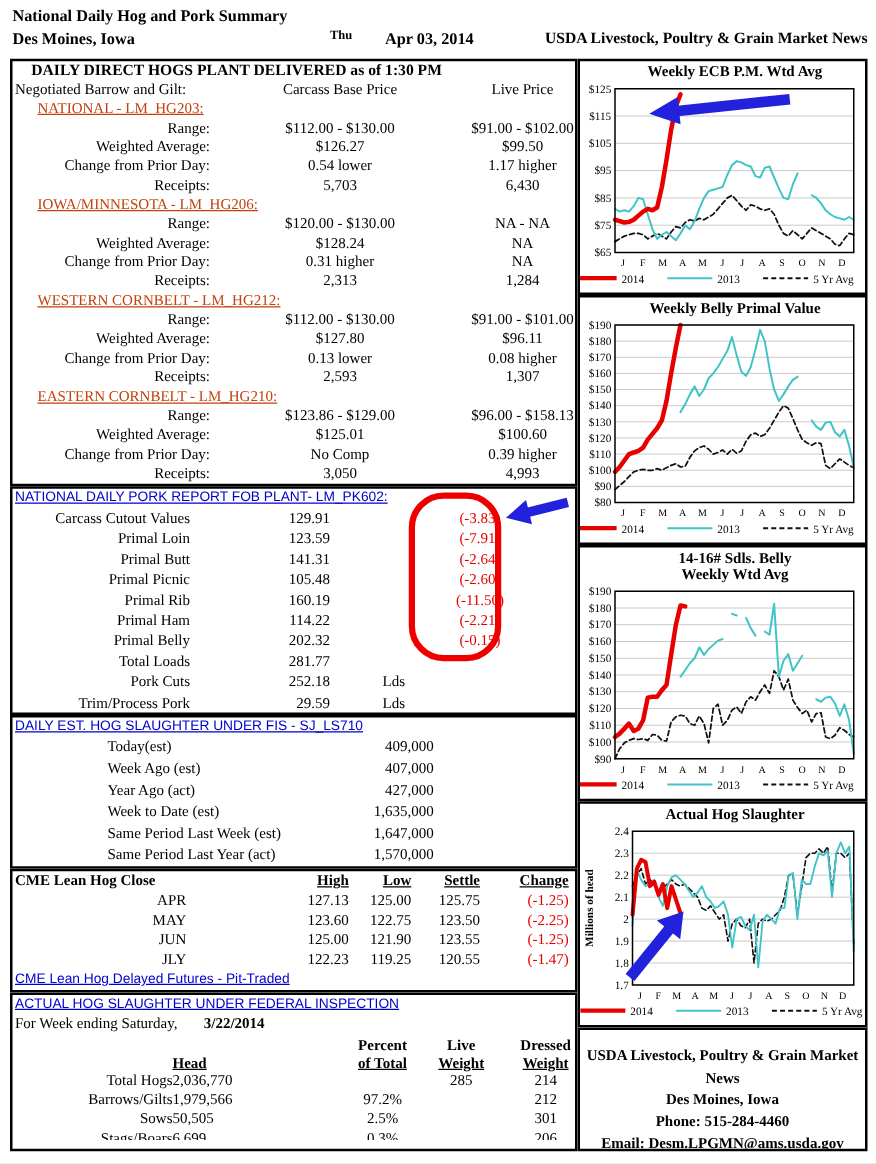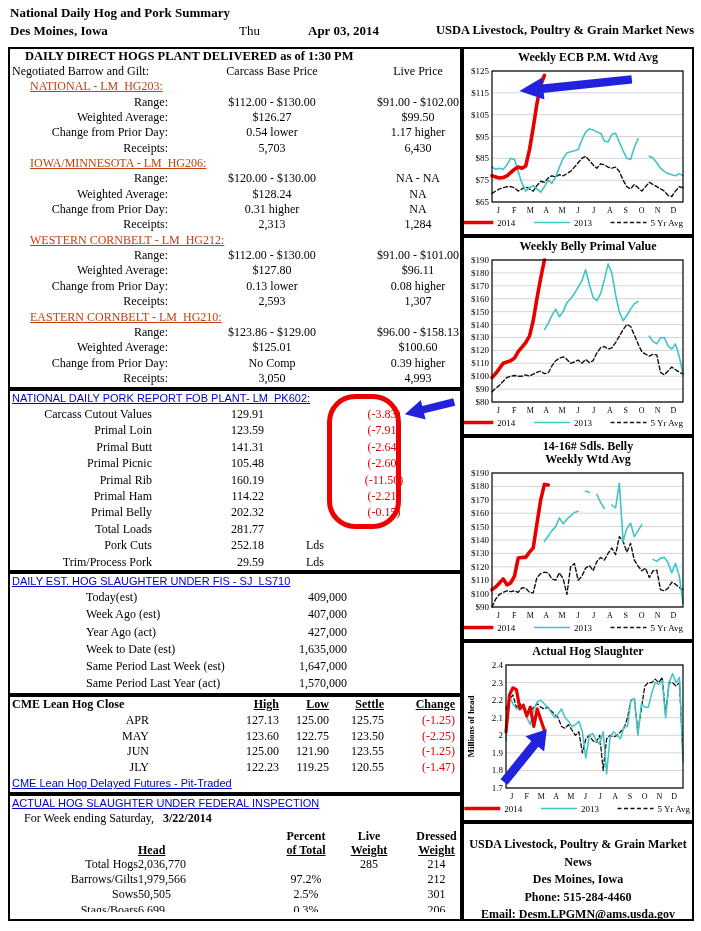--- a/index.html
+++ b/index.html
@@ -13,21 +13,21 @@
   .rcol{left:462px;width:232px}
   .sec-title{font-weight:bold;font-size:12.5px;line-height:15px;padding-left:15px}
   .slink{font-family:"Liberation Sans","DejaVu Sans",sans-serif;font-size:11px;
          color:#0000cc;text-decoration:underline;line-height:15px;padding-left:2px;cursor:pointer}
   .mlink{color:#c2410c;text-decoration:underline;line-height:15.35px;padding-left:20px;cursor:pointer}
   .red{color:#e80000}
   
   #rpt-header{position:absolute;left:0;top:0;width:701px}
   #rpt-title{position:absolute;left:10px;top:5px;font-weight:bold;font-size:13px}
   #rpt-city{position:absolute;left:10px;top:23px;font-weight:bold;font-size:13px}
-  #rpt-day{position:absolute;left:239px;top:23px;font-weight:normal;font-size:13px}
+  #rpt-day{position:absolute;left:264px;top:23px;font-weight:bold;font-size:10px}
   #rpt-date{position:absolute;left:308px;top:23px;font-weight:bold;font-size:13px}
   #rpt-agency{position:absolute;right:7px;top:23px;font-weight:bold;font-size:12.5px}
   
   .grid3{display:grid;grid-template-columns:158px 208px 84px;line-height:15.35px}
   .grid3 .c1{text-align:right}
   .grid3 .c2,.grid3 .c3{text-align:center}
   .grid3.intro .c1{text-align:left;padding-left:2px}
   .grid4{display:grid;grid-template-columns:142px 112px 60px 120px;line-height:16.4px}
   .grid4 .c1{text-align:right}
   .grid4 .c2{text-align:right}
@@ -43,21 +43,21 @@
   .grid5.hd .c1{text-decoration:none;text-align:left;padding-left:2px}
   .gridf{display:grid;grid-template-columns:128px 124px 88px 38px 97px;line-height:15.4px}
   .gridf .c1{text-align:right}
   .gridf .c2{text-align:left}
   .gridf .c3,.gridf .c4,.gridf .c5{text-align:center}
   .gridf.hd{line-height:14px;margin-top:3px}
   .gridf.hd b{font-weight:bold}
   .gridf.hd .u{text-decoration:underline}
   .clip-row{height:9px;overflow:hidden}
   .daterow{display:grid;grid-template-columns:153px auto;line-height:14.5px}
-  .daterow .c1{padding-left:14px}
+  .daterow .c1{padding-left:2px}
   .daterow .c2{font-weight:bold}
   
   .chart{width:100%;height:100%}
   
   #contact{padding-top:12px;text-align:center}
   #contact div{line-height:17.5px;font-weight:bold;font-size:12px}
   
   .annot{position:absolute;z-index:6}
   #oval{position:absolute;z-index:5;left:327px;top:394px;width:74px;height:135px;
         border:5px solid #ee0000;border-radius:28px;background:transparent}

